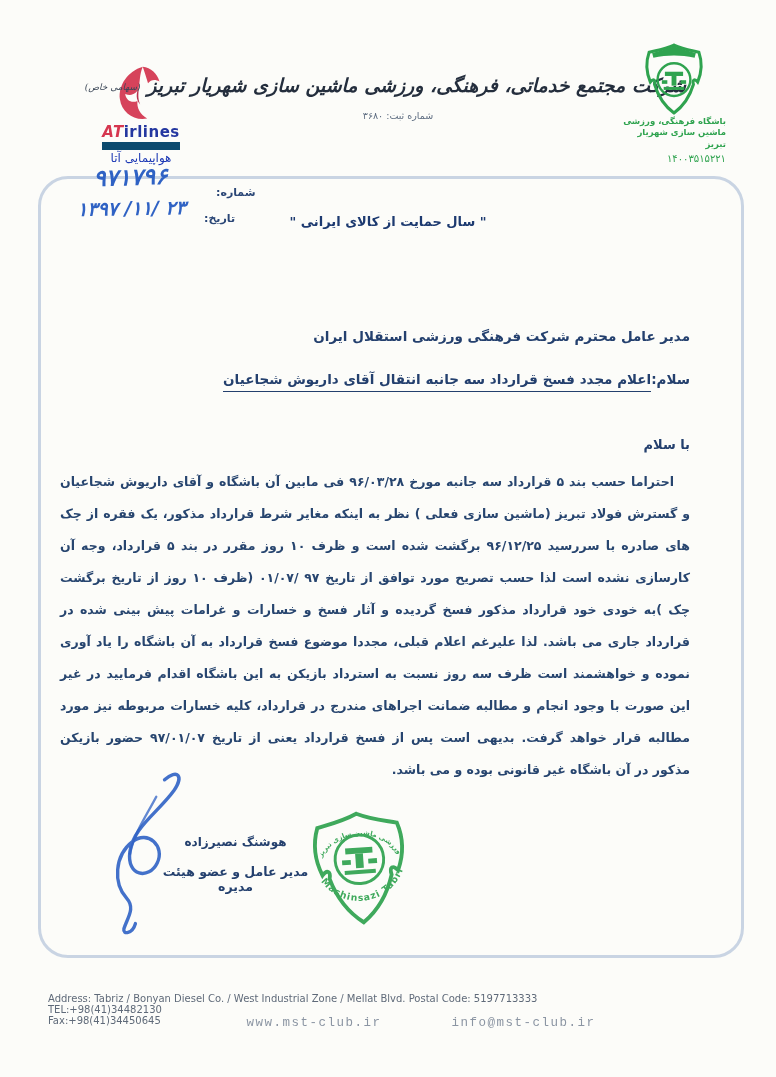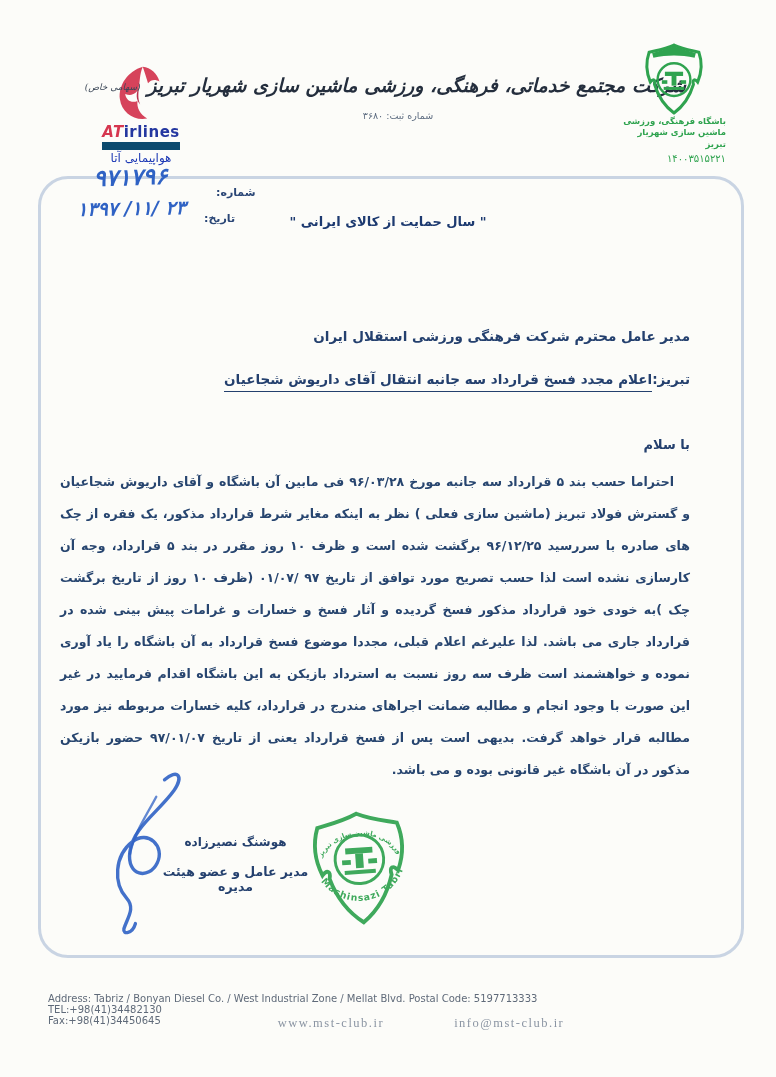--- a/index.html
+++ b/index.html
@@ -56,21 +56,21 @@
   .sig-title{position:absolute;left:148px;top:864px;width:175px;text-align:center;direction:rtl;
     font-size:12.5px;font-weight:bold;}
   .stamp{position:absolute;left:292px;top:808px;transform:rotate(-4deg);opacity:.92;}
   
   .footer-fa{position:absolute;left:36px;right:36px;top:966px;text-align:center;direction:rtl;
     font-size:10.5px;font-weight:bold;color:#24406e;}
   .footer-en{position:absolute;left:48px;right:44px;top:993px;display:flex;
     justify-content:space-between;font-size:10px;color:#5f6a79;flex-direction:column;}
   .footer-web{position:absolute;left:16px;right:0;top:1016px;display:flex;justify-content:center;
     gap:70px;padding-left:50px;font-size:12.5px;color:#8b95a3;letter-spacing:1.5px;
-    font-family:Liberation Serif, serif;}
+    font-family:Liberation Mono, monospace;}
 </style>
 </head>
 <body>
 
 <div class="page">
 
   <div class="ata-logo">
     <svg class="ata-bird" width="62" height="58" viewBox="0 0 70 66" aria-hidden="true">
       <path fill="#d6435b" d="M37 3 C20 8 9 24 11 40 C13 55 27 65 42 62 C34 57 30 50 31 42 C24 45 18 41 17 34 C24 37 30 34 32 28 C34 22 33 12 37 3 Z"></path>
       <path fill="#d6435b" d="M37 3 C46 4 54 11 56 20 C51 17 46 18 43 22 C41 15 39 9 37 3 Z"></path>
@@ -112,21 +112,21 @@
 
   <div class="meta-label lbl-no">شماره:</div>
   <div class="hand hand-no">۹۷۱۷۹۶</div>
   <div class="meta-label lbl-date">تاریخ:</div>
   <div class="hand hand-date">۲۳ /۱۱/ ۱۳۹۷</div>
 
   <div class="slogan">" سال حمایت از کالای ایرانی "</div>
 
   <div class="addressee">مدیر عامل محترم شرکت فرهنگی ورزشی استقلال ایران</div>
   <div class="subject">
-    <span>تبریز:</span><span class="u">اعلام مجدد فسخ قرارداد سه جانبه انتقال آقای داریوش شجاعیان</span>
+    <span>سلام:</span><span class="u">اعلام مجدد فسخ قرارداد سه جانبه انتقال آقای داریوش شجاعیان</span>
   </div>
   <div class="salutation">با سلام</div>
   <div class="body-text">احتراما حسب بند ۵ قرارداد سه جانبه مورخ ۹۶/۰۳/۲۸ فی مابین آن باشگاه و آقای داریوش شجاعیان و گسترش فولاد تبریز (ماشین سازی فعلی ) نظر به اینکه مغایر شرط قرارداد مذکور، یک فقره از چک های صادره با سررسید ۹۶/۱۲/۲۵ برگشت شده است و ظرف ۱۰ روز مقرر در بند ۵ قرارداد، وجه آن کارسازی نشده است لذا حسب تصریح مورد توافق از تاریخ ۹۷ /۰۱/۰۷ (ظرف ۱۰ روز از تاریخ برگشت چک )به خودی خود قرارداد مذکور فسخ گردیده و آثار فسخ و خسارات و غرامات پیش بینی شده در قرارداد جاری می باشد. لذا علیرغم اعلام قبلی، مجددا موضوع فسخ قرارداد به آن باشگاه را یاد آوری نموده و خواهشمند است ظرف سه روز نسبت به استرداد بازیکن به این باشگاه اقدام فرمایید در غیر این صورت با وجود انجام و مطالبه ضمانت اجراهای مندرج در قرارداد، کلیه خسارات مربوطه نیز مورد مطالبه قرار خواهد گرفت. بدیهی است پس از فسخ قرارداد یعنی از تاریخ ۹۷/۰۱/۰۷ حضور بازیکن مذکور در آن باشگاه غیر قانونی بوده و می باشد.</div>
 
   <svg class="sig-scribble" width="110" height="168" viewBox="0 0 110 168" aria-hidden="true">
     <path d="M80 14 C94 4 100 12 88 26 C70 46 44 58 38 82 C32 106 54 112 64 96 C74 80 58 62 42 72 C22 84 18 112 30 128 C38 139 28 148 24 158 C22 164 32 164 36 154" fill="none" stroke="#2f62c4" stroke-width="3.4" stroke-linecap="round" opacity="0.9"></path>
     <path d="M70 30 C58 48 44 64 38 84" fill="none" stroke="#2f62c4" stroke-width="2.4" stroke-linecap="round" opacity="0.75"></path>
   </svg>
   <div class="sig-name">هوشنگ نصیرزاده</div>
   <div class="sig-title">مدیر عامل و عضو هیئت مدیره</div>

